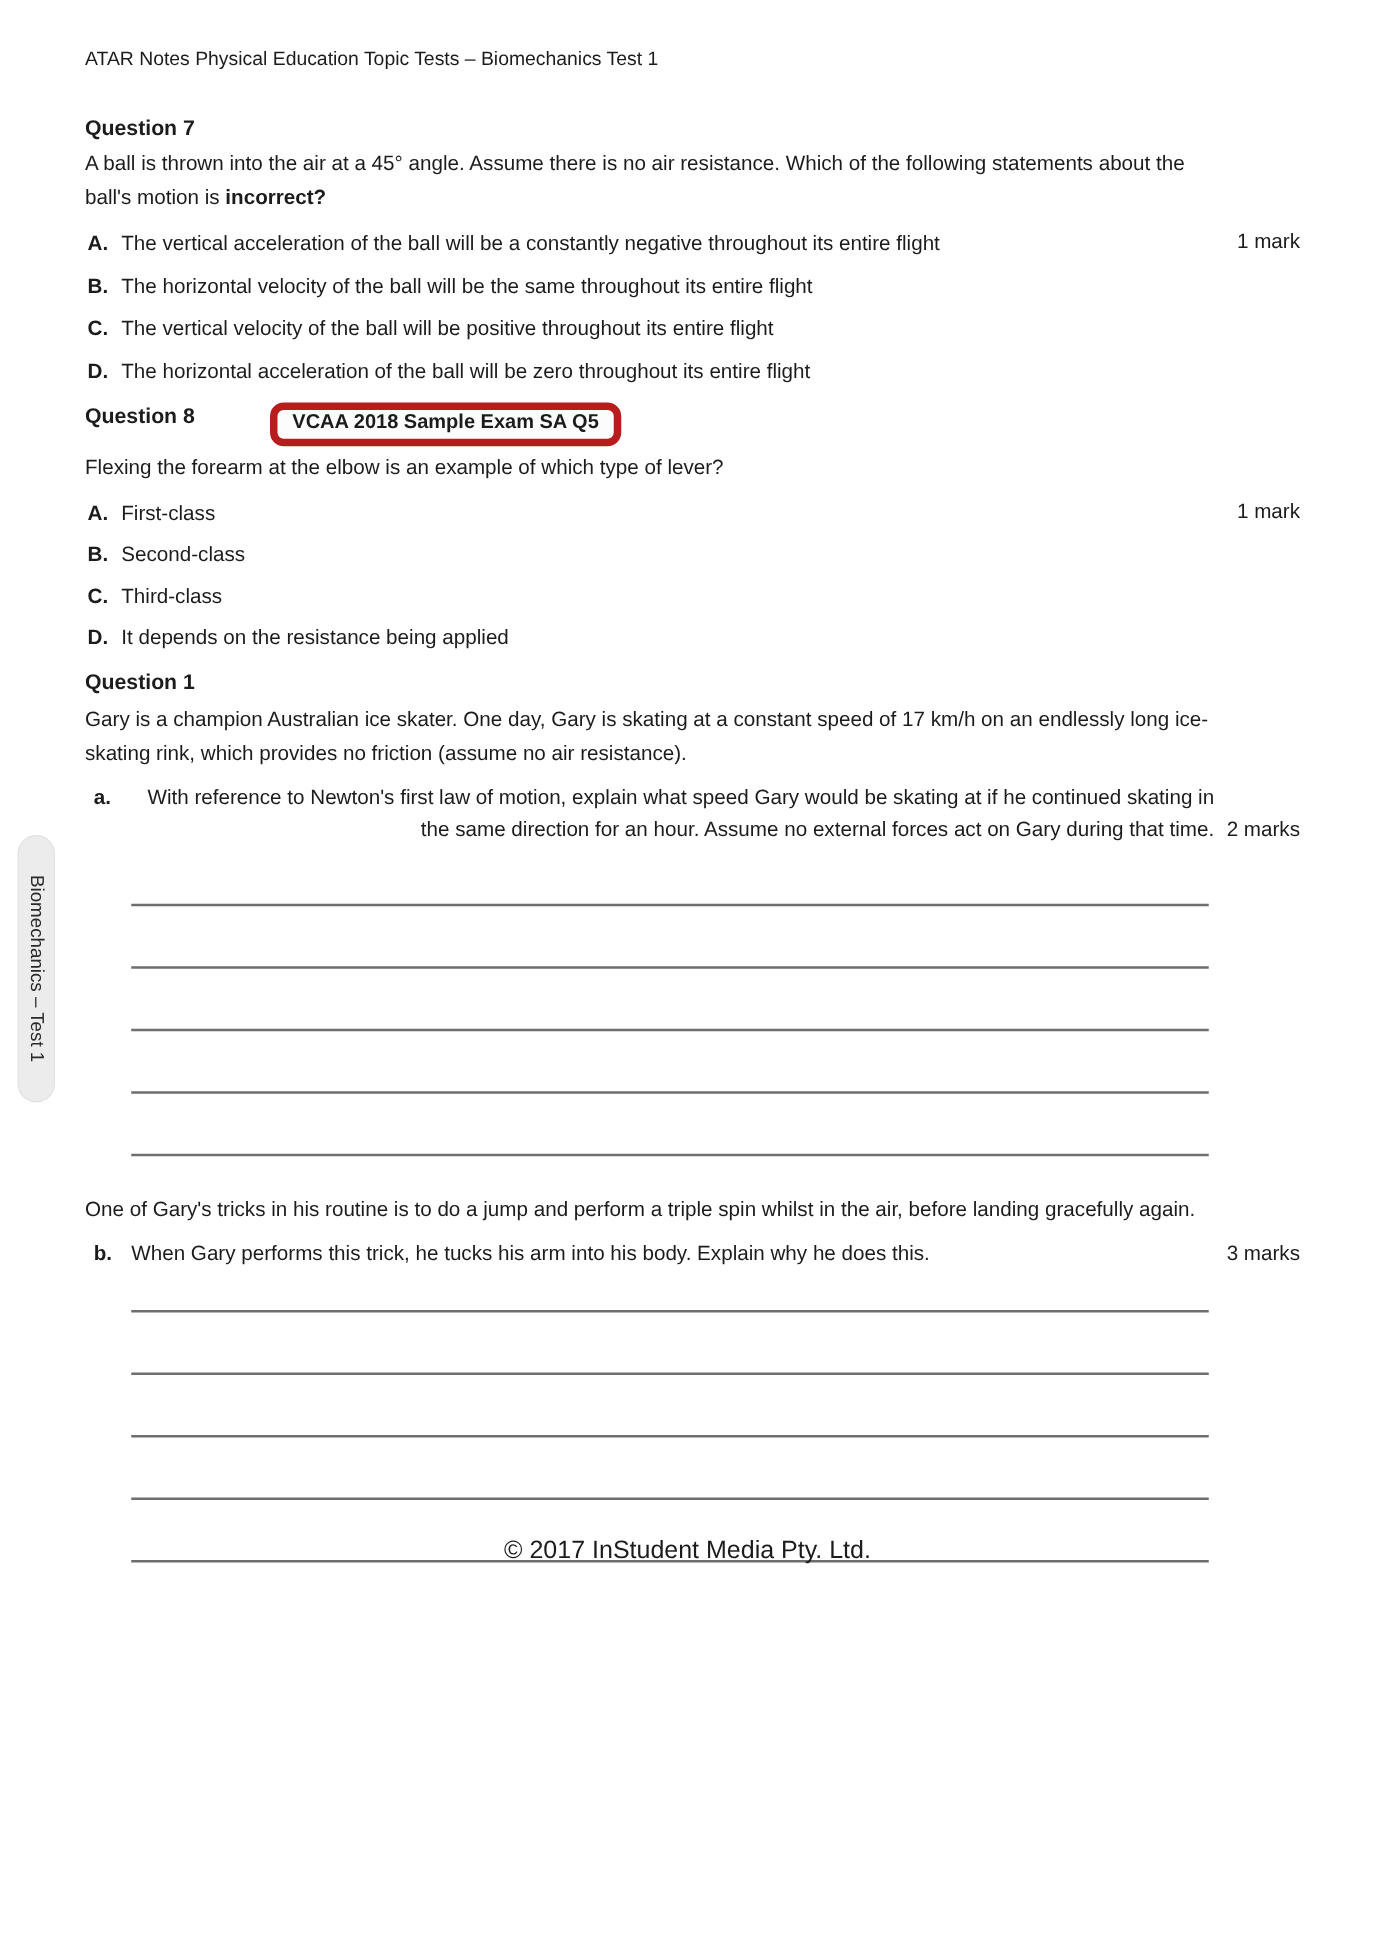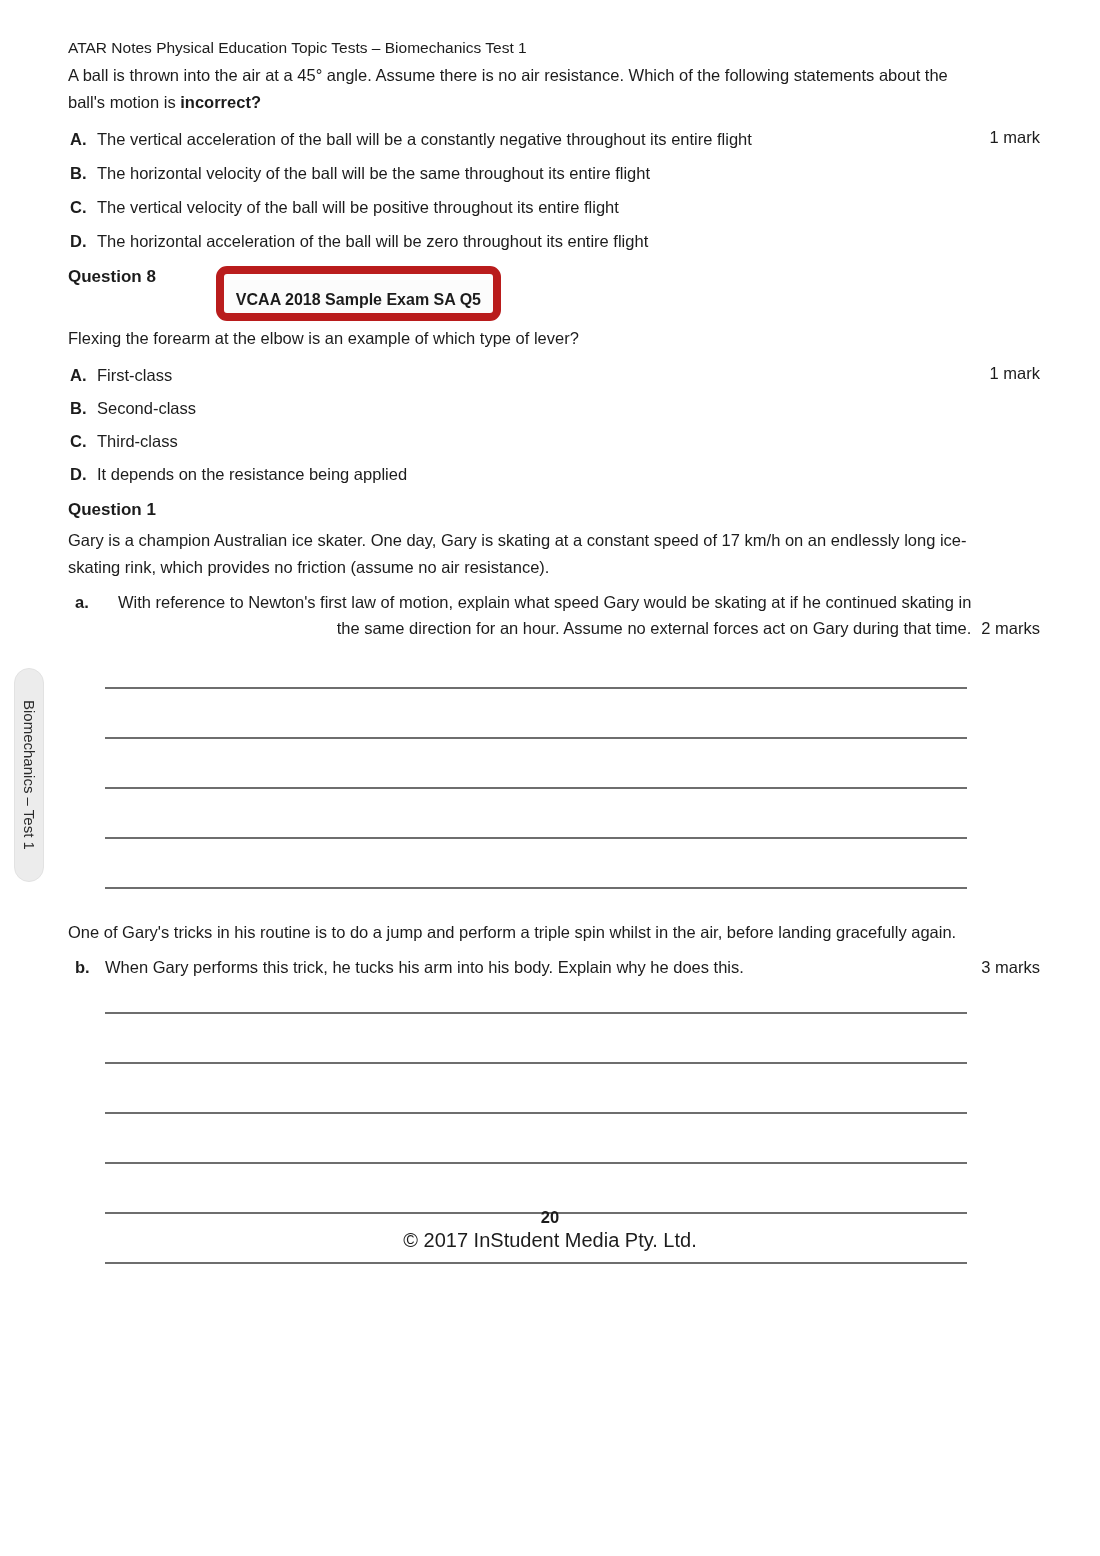--- a/index.html
+++ b/index.html
@@ -68,24 +68,24 @@
     white-space: nowrap;
   }
   .q8-title-row {
     margin-top: 14px;
     display: flex;
     align-items: flex-start;
     gap: 40px;
   }
   .badge {
     margin-left: 20px;
-    border: 8px solid #b91c1c;
+    border: 6px solid #b91c1c;
     background: #fcfcfc;
     border-radius: 11px;
-    padding: 16px 12px 3px 12px;
+    padding: 0 12px 3px 12px;
     font-weight: bold;
     font-size: 16px;
     line-height: 20px;
   }
   .q8-prompt { margin-top: 4px; }
   .section-heading {
     margin-top: 16px;
     font-size: 24.5px;
     font-weight: bold;
     line-height: 32px;
@@ -174,20 +174,21 @@
 </style>
 </head>
 <body>
 
 <div class="page">
 
   <div class="content">
 
     <div class="doc-header">ATAR Notes Physical Education Topic Tests – Biomechanics Test 1</div>
 
+    <div class="q-title q7-title">Question 7</div>
     <div class="q-prompt"><span>A ball is thrown into the air at a 45° angle. Assume there is no air resistance. Which of the following statements about the ball's motion is </span><b>incorrect?</b></div>
 
     <div class="options q7">
       <span class="marks-top">1 mark</span>
       <div class="option-row">
         <span class="option-letter">A.</span>
         <span class="option-text">The vertical acceleration of the ball will be a constantly negative throughout its entire flight</span>
       </div>
       <div class="option-row">
         <span class="option-letter">B.</span>
@@ -264,17 +265,16 @@
         <div class="answer-line"></div>
       </div>
 
   </div>
 
   <div class="side-tab">
     <span>Biomechanics – Test 1</span>
   </div>
 
   <div class="footer">
-    <div class="page-number">20</div>
     <div class="copyright">© 2017 InStudent Media Pty. Ltd.</div>
   </div>
 
 </div>
 
 </body></html>

